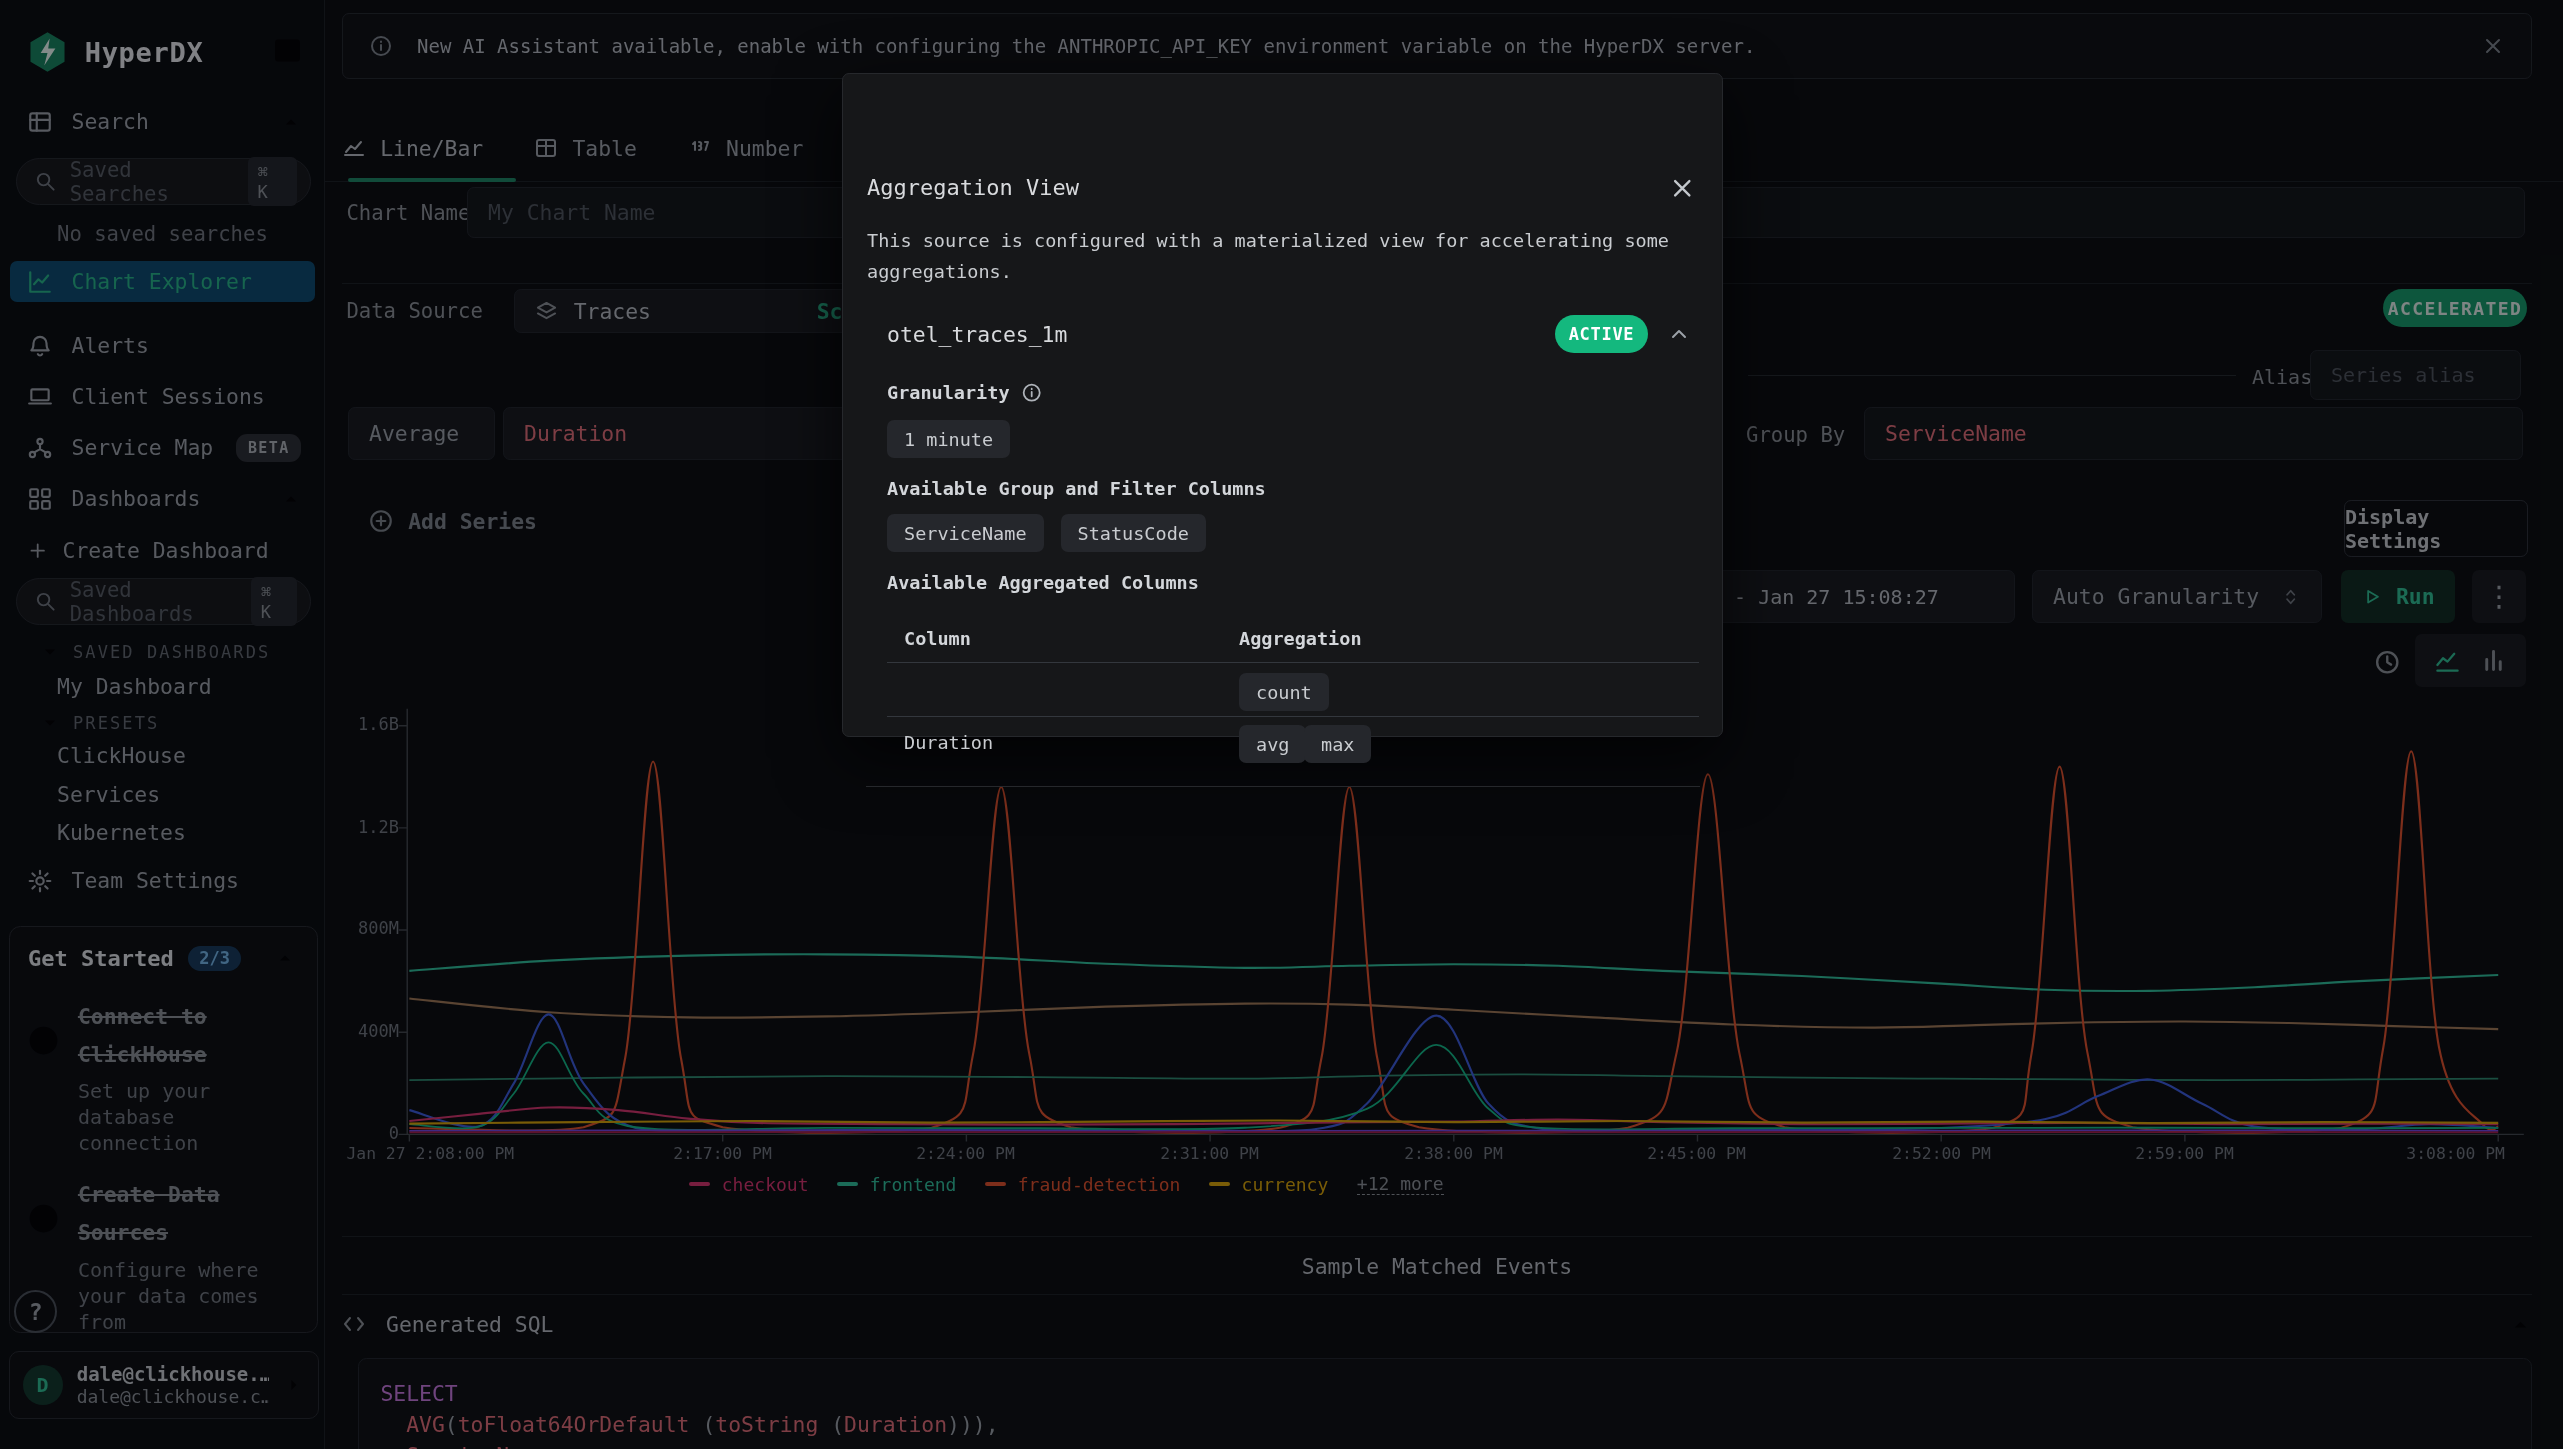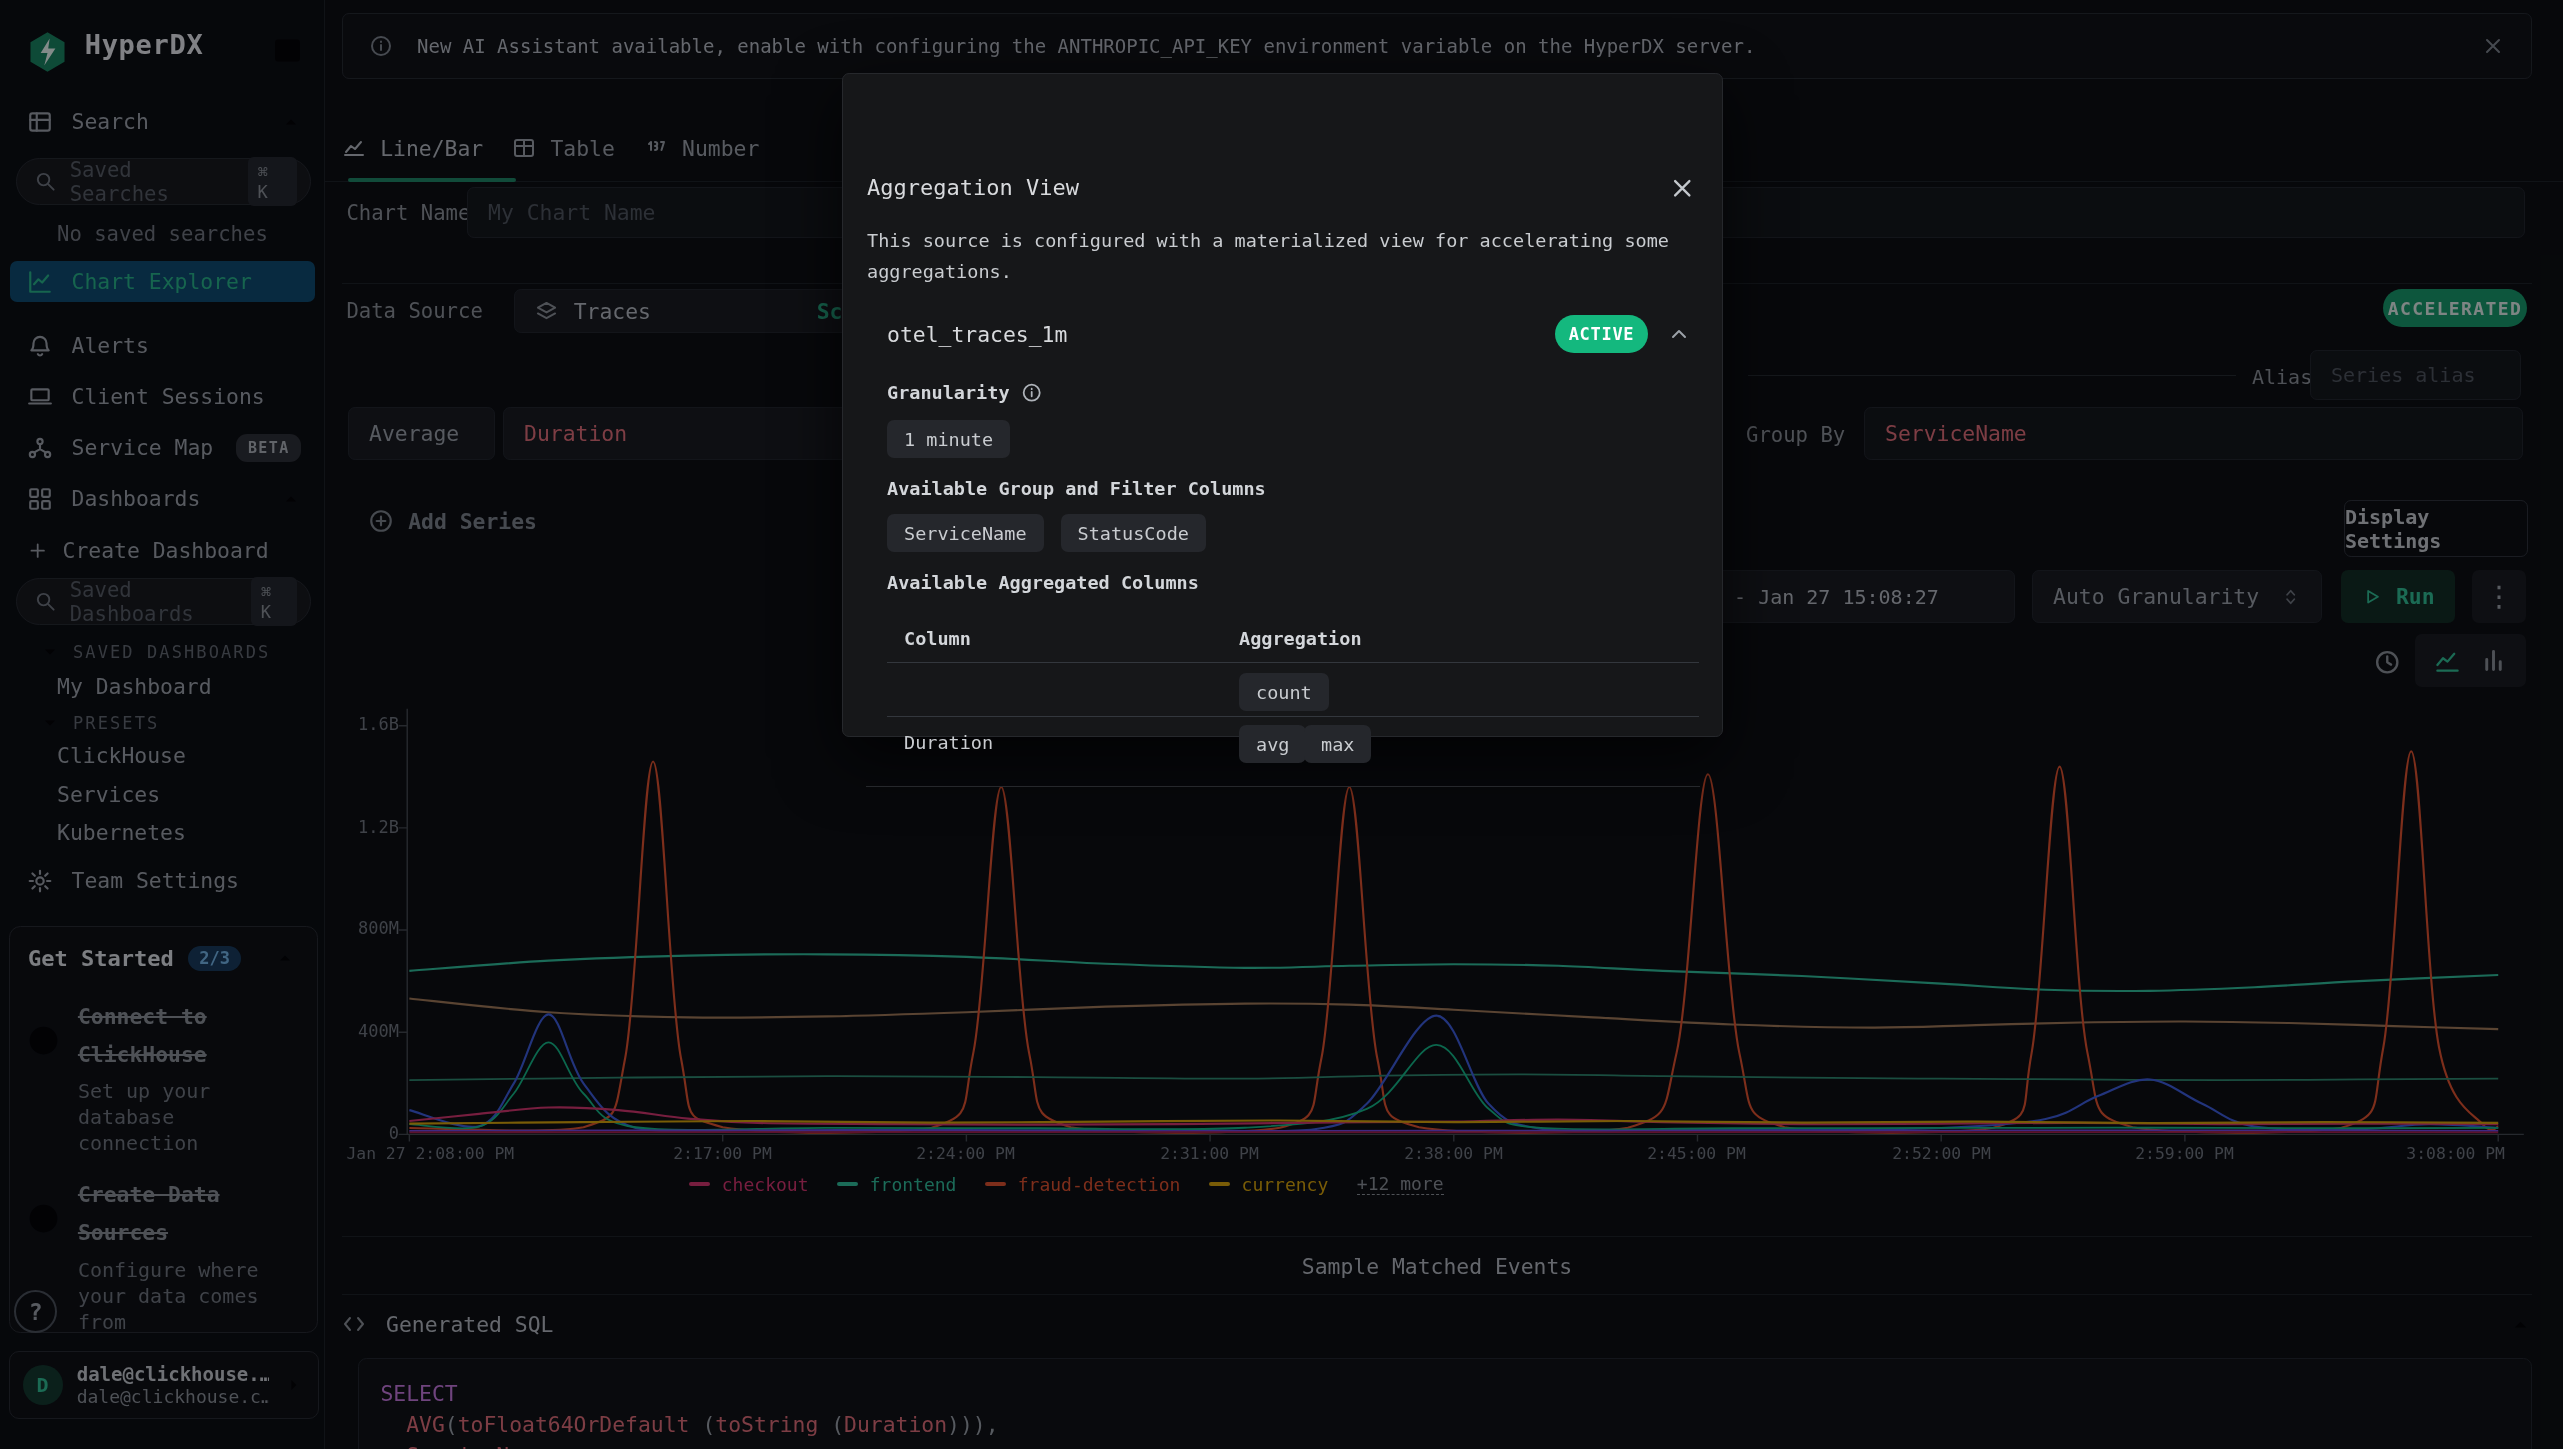--- a/index.html
+++ b/index.html
@@ -8,21 +8,21 @@
     width:2563px; height:1450px; overflow:hidden; position:relative;
     font-family:"DejaVu Sans Mono","Liberation Mono",monospace;
     color:#9ba1a8;
   }
   .abs { position:absolute; }
   .app { position:absolute; inset:0; background:#0a0c0e; }
 
   
   .sidebar { position:absolute; left:0; top:0; width:325px; height:1450px;
              background:#090b0d; border-right:1.4px solid #1b1f24; }
-  .logo-row { position:absolute; left:26px; top:28.5px; width:278px; height:47px; display:flex; }
+  .logo-row { position:absolute; left:26px; top:28.5px; width:278px; height:47px; display:flex; align-items:center; }
   .logo-hex { width:43px; height:46px; }
   .logo-text { margin-left:15.7px; font-size:27px; font-weight:bold; color:#e6e8eb; letter-spacing:0.7px; }
   .collapse-btn { position:absolute; right:20px; top:5.7px; width:33px; height:33px; color:#6f757d; }
   .nav-item { position:absolute; left:0; width:325px; height:41px; display:flex; align-items:center;
               padding-left:27px; gap:18.5px; font-size:21.4px; color:#9ba1a8; cursor:pointer; }
   .nav-item .ic { width:26px; height:26px; flex:none; }
   .nav-active { background:#0c4a6e; border-radius:7.1px; left:10px; width:305px; padding-left:17px; color:#26b487; }
   .side-input { position:absolute; left:15.7px; width:295px; height:47px; background:#141619;
                 border:0.7px solid #24282d; border-radius:23.5px; display:flex; align-items:center;
                 padding:0 13px 0 17px; gap:13px; font-size:20.6px; color:#565c63; }
@@ -61,21 +61,21 @@
   .user-mail { font-size:18px; color:#8b9096; line-height:21.4px; }
 
   
   .main { position:absolute; left:325px; top:0; right:0; bottom:0; }
   .banner { position:absolute; left:17px; top:13px; width:2190px; height:66px; background:#0d0f12;
             border:0.7px solid #24282d; border-radius:7.1px; display:flex; align-items:center; padding:0 26px; gap:24px;
             font-size:19px; color:#b4b9bf; }
   .banner .ic { width:24px; height:24px; color:#7d838a; flex:none; }
   .banner-x { margin-left:auto; width:24px; height:24px; color:#5f656c; }
 
-  .tabs { position:absolute; left:17px; top:114px; height:68px; display:flex; gap:29px; align-items:center; }
+  .tabs { position:absolute; left:17px; top:114px; height:68px; display:flex; gap:51px; align-items:center; }
   .tab { display:flex; gap:14.2px; align-items:center; font-size:21.4px; color:#9ba1a8; cursor:pointer; }
   .tab .ic { width:24px; height:24px; }
   .tabs-border { position:absolute; left:0; right:0; top:181px; height:1.4px; background:#1b1f24; }
   .tab-underline { position:absolute; left:23px; top:178px; width:168px; height:4.3px; background:#1d8563; border-radius:2.1px; }
 
   .flabel { font-size:20.6px; color:#8b9096; }
   .field { background:#121417; border:0.7px solid #1f2329; border-radius:7.1px; display:flex; align-items:center;
            font-size:21.4px; padding:0 20px; gap:15.7px; }
   .placeholder { color:#4e545b; }
   .red { color:#e06c75; }

